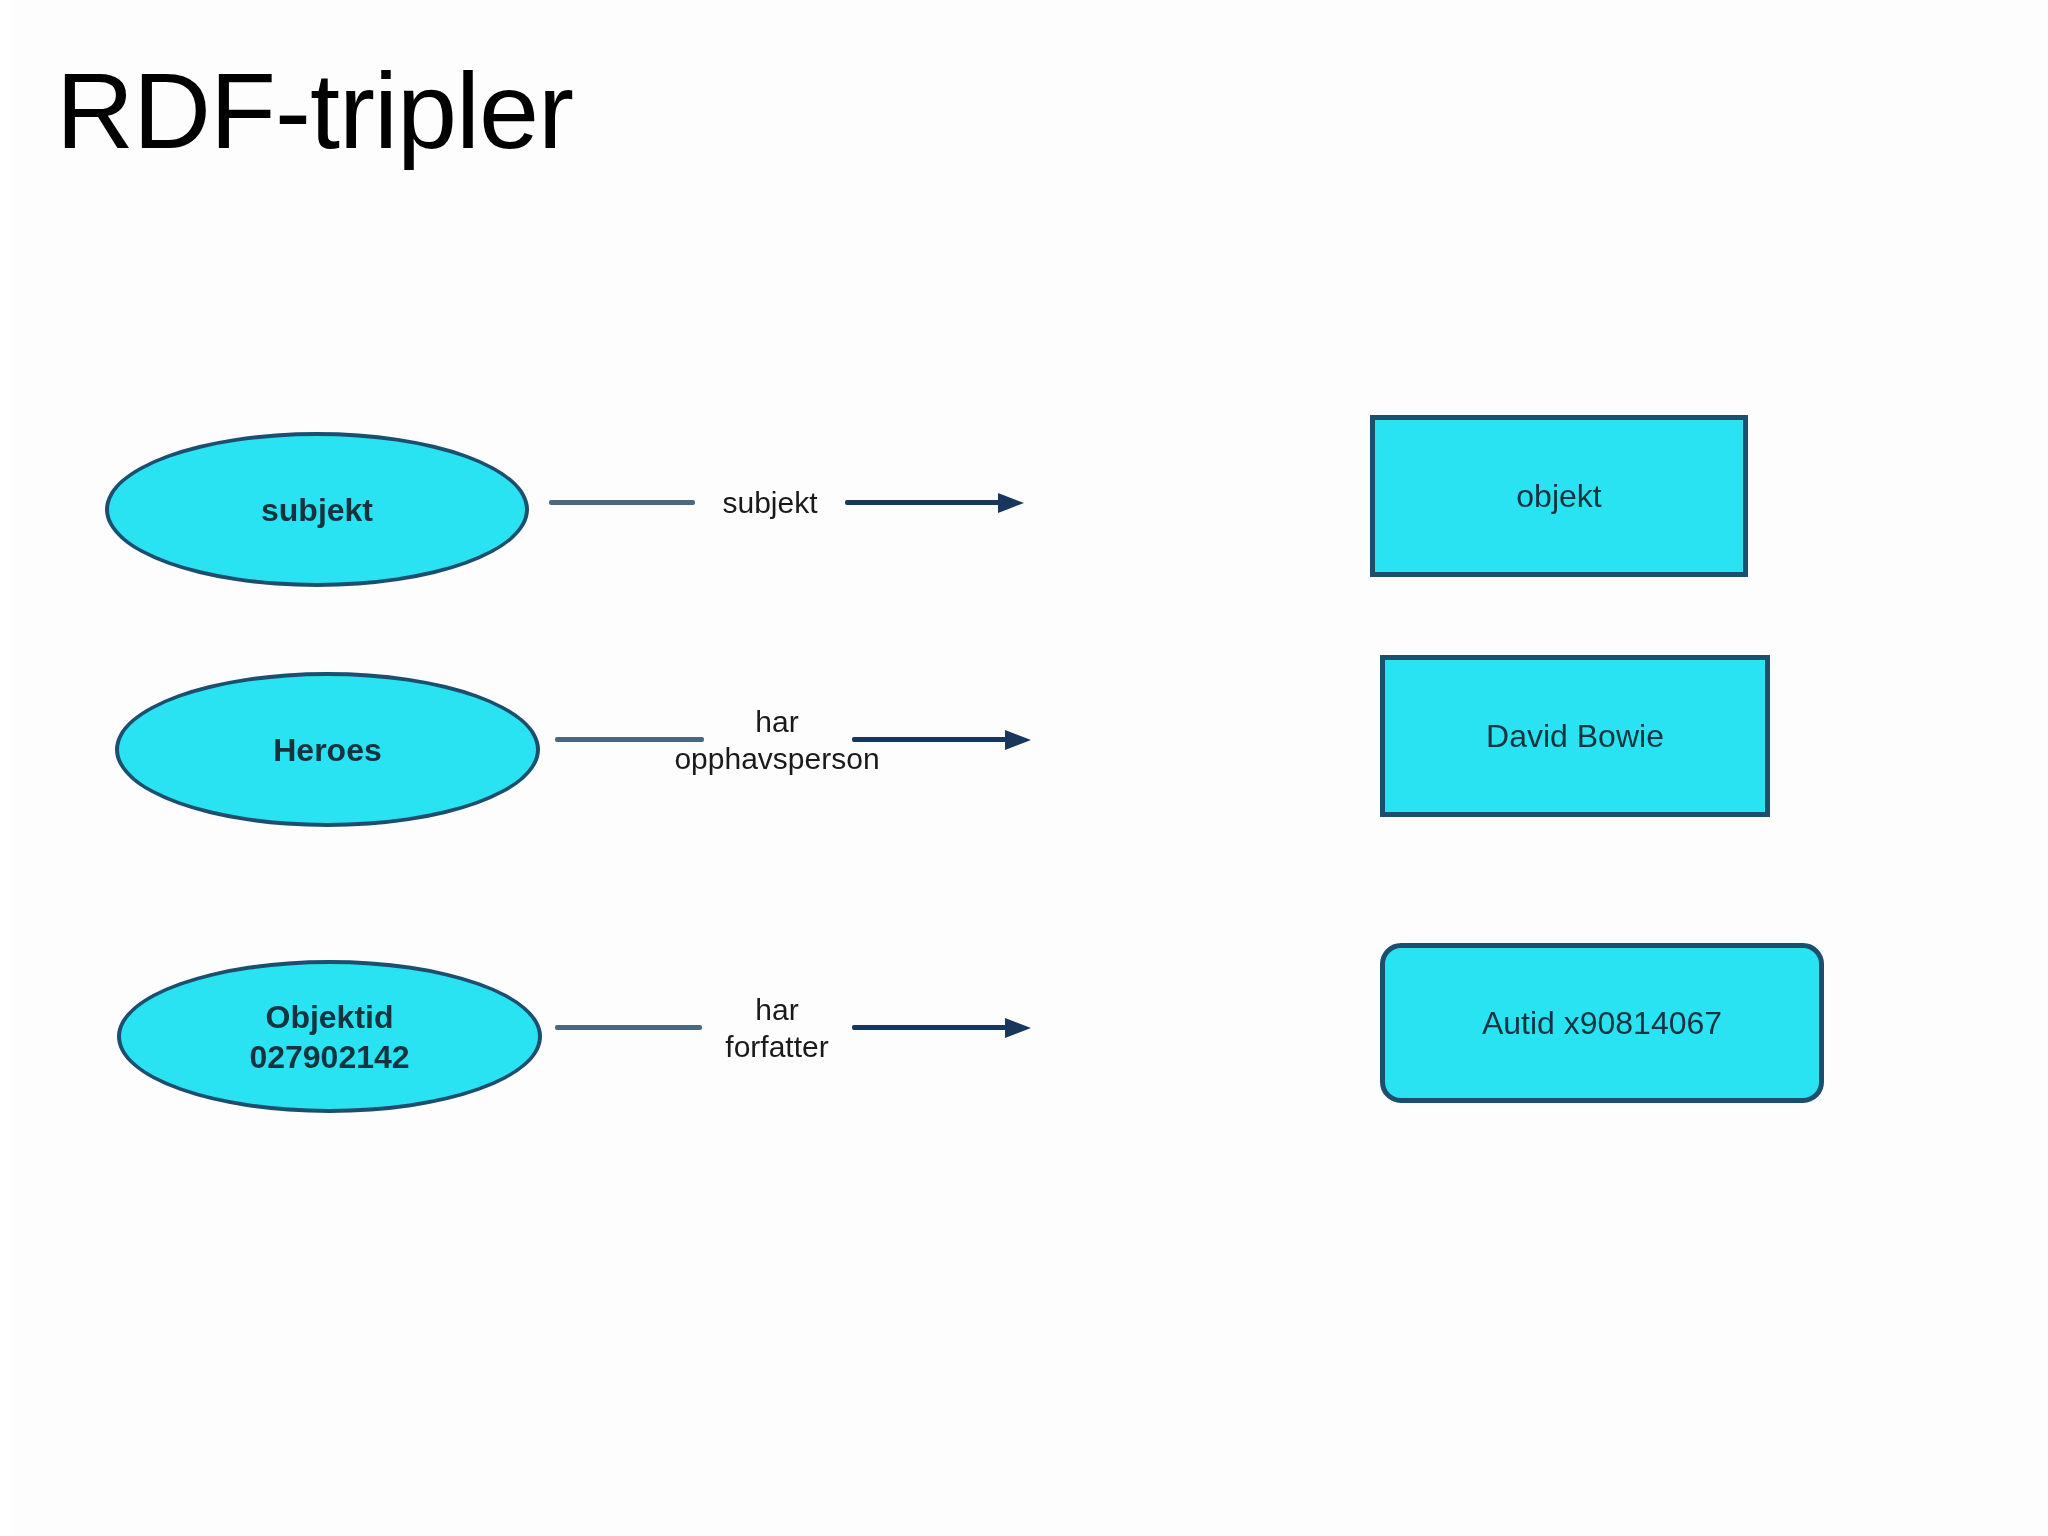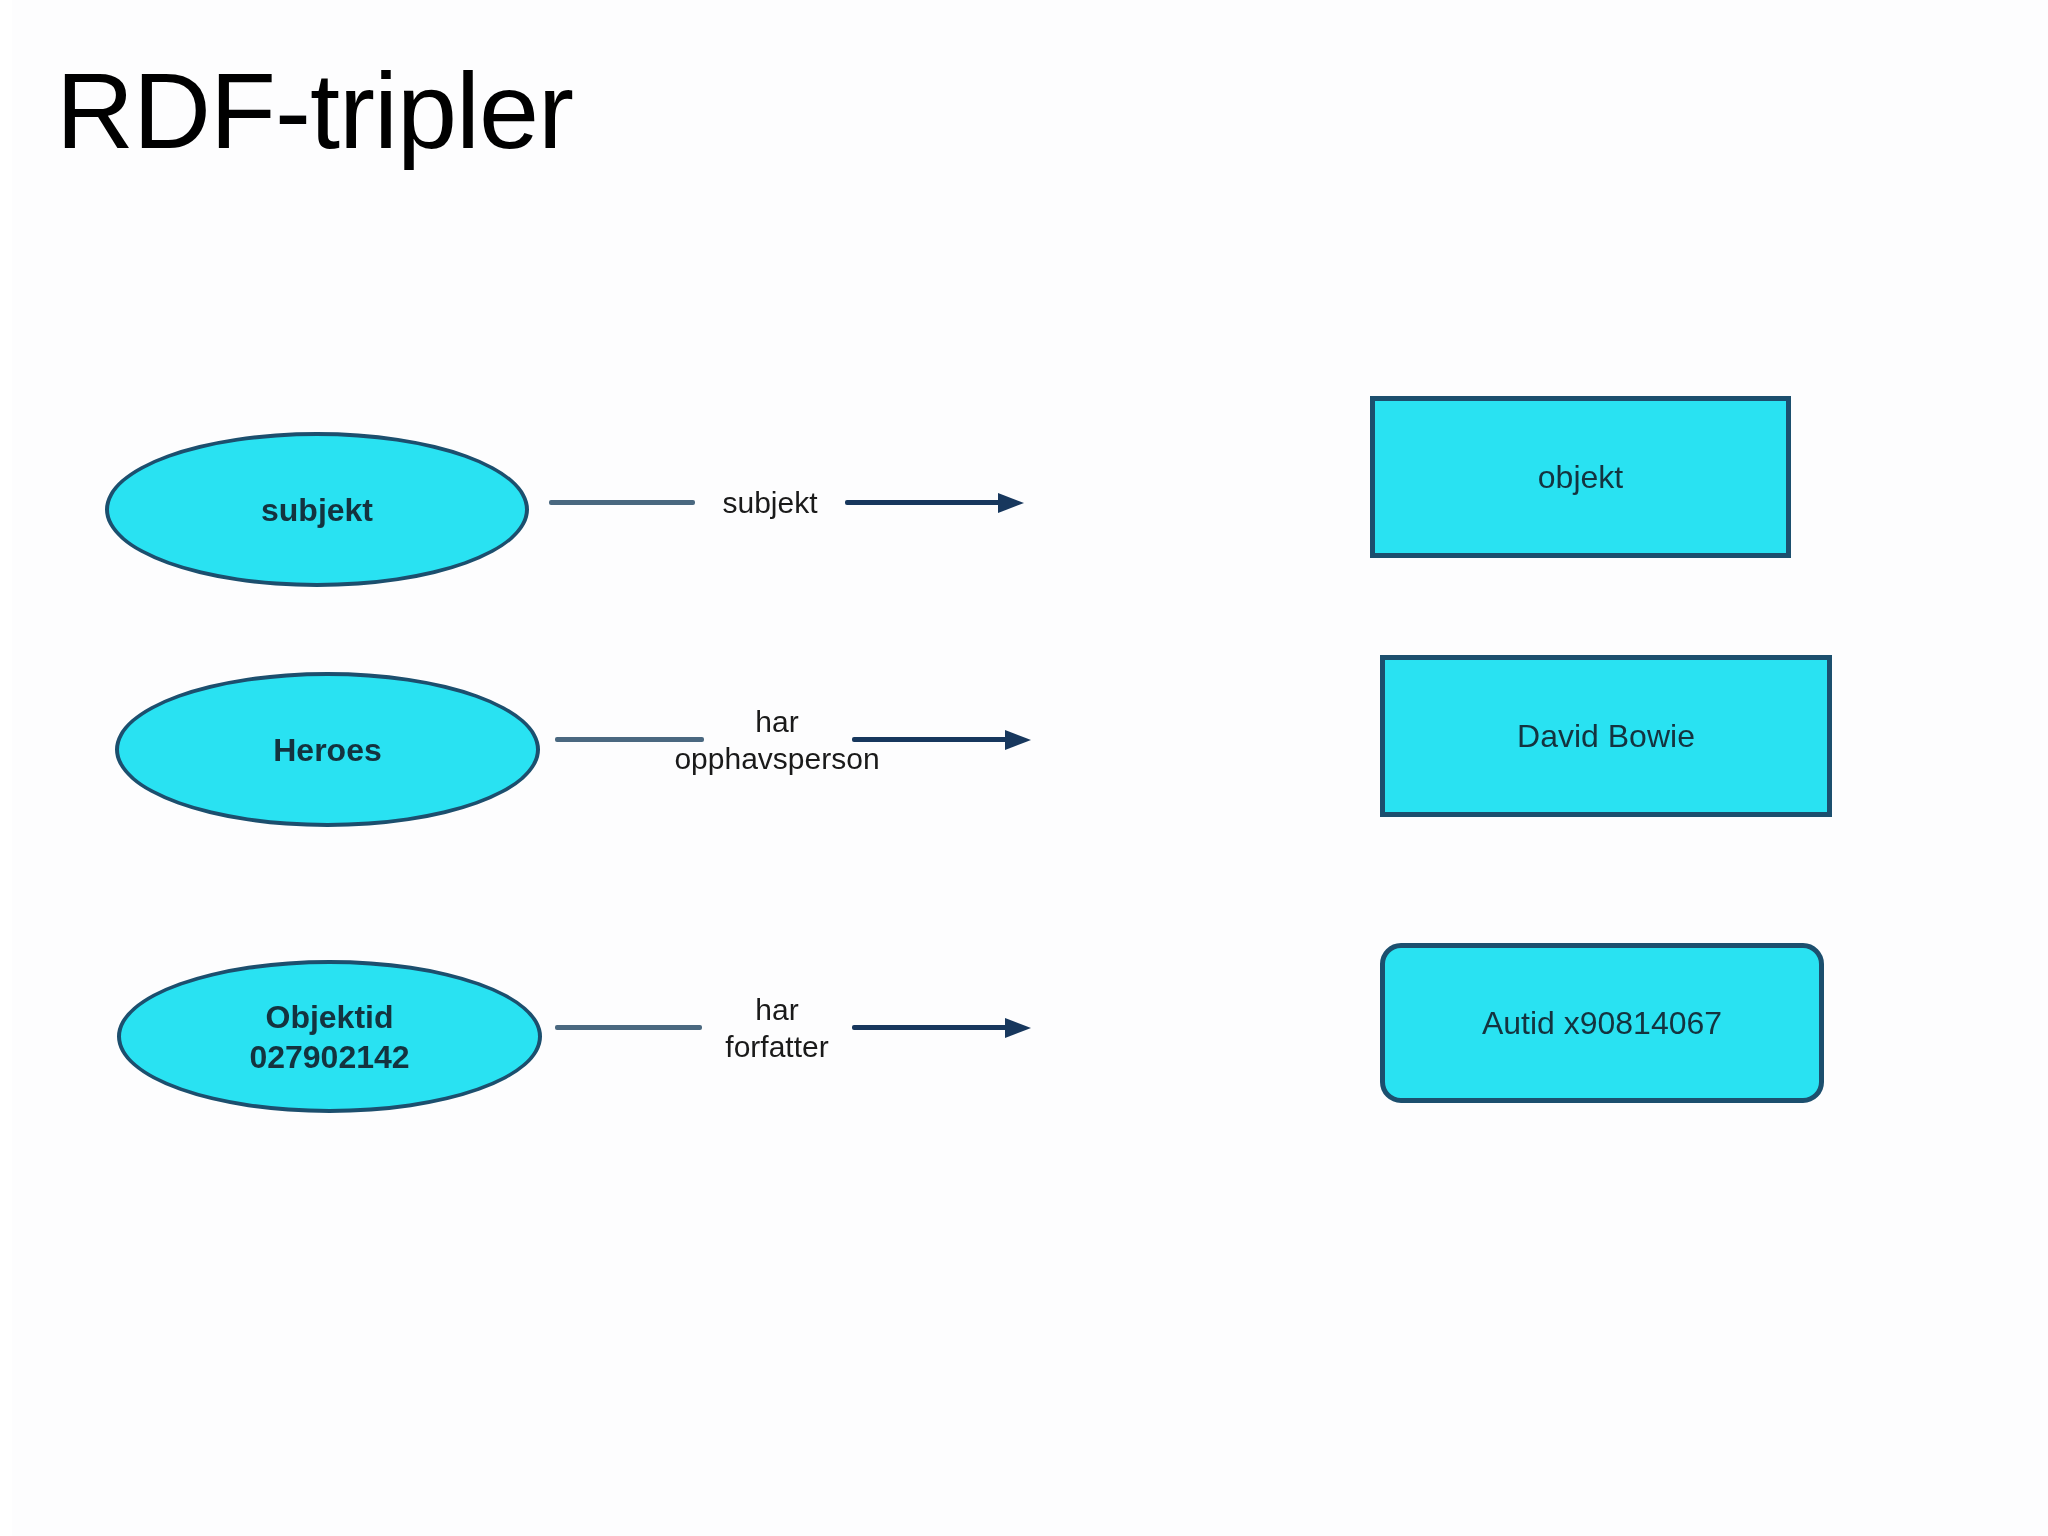--- a/index.html
+++ b/index.html
@@ -93,35 +93,35 @@
   <div class="title">RDF-tripler</div>
 
   <div>
     <div class="ellipse" style="left:93px; top:432px; width:424px; height:155px;">
       <span class="shape-text">subjekt</span>
     </div>
     <div class="connector left" style="left:537px; top:500px; width:146px;"></div>
     <div class="predicate" style="left:683px; top:463px; width:150px; height:80px;">subjekt</div>
     <div class="connector right" style="left:833px; top:500px; width:157px;"></div>
     <div class="arrowhead" style="left:986px; top:493px;"></div>
-    <div class="rect" style="left:1358px; top:396px; width:421px; height:162px;">
+    <div class="rect" style="left:1358px; top:415px; width:378px; height:162px;">
       <span class="shape-text">objekt</span>
     </div>
   </div>
 
   <div>
     <div class="ellipse" style="left:103px; top:672px; width:425px; height:155px;">
       <span class="shape-text">Heroes</span>
     </div>
     <div class="connector left" style="left:543px; top:737px; width:149px;"></div>
     <div class="predicate" style="left:690px; top:697px; width:150px; height:86px;">har
 opphavsperson</div>
     <div class="connector right" style="left:840px; top:737px; width:155px;"></div>
     <div class="arrowhead" style="left:993px; top:730px;"></div>
-    <div class="rect" style="left:1368px; top:655px; width:452px; height:162px;">
+    <div class="rect" style="left:1368px; top:655px; width:390px; height:162px;">
       <span class="shape-text">David Bowie</span>
     </div>
   </div>
 
   <div>
     <div class="ellipse" style="left:105px; top:960px; width:425px; height:153px;">
       <span class="shape-text">Objektid
 027902142</span>
     </div>
     <div class="connector left" style="left:543px; top:1025px; width:147px;"></div>

